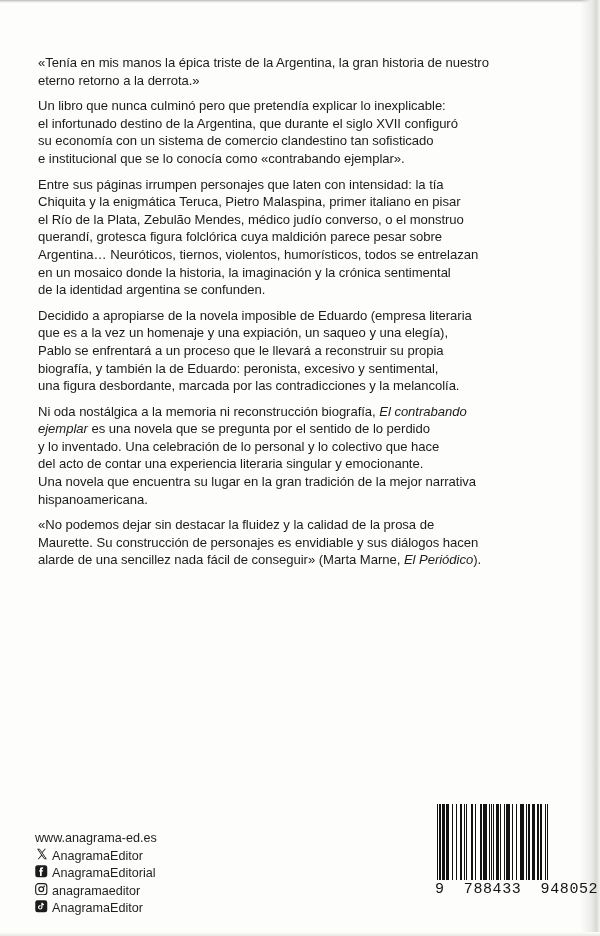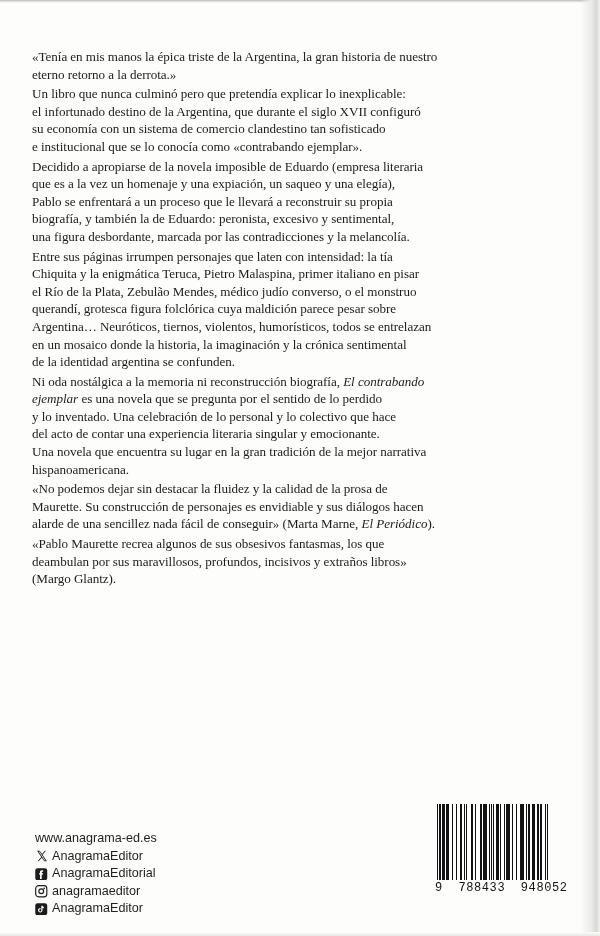--- a/index.html
+++ b/index.html
@@ -42,40 +42,38 @@
     position: absolute;
     left: 30px;
     top: 46px;
     width: 545px;
     font-size: 13.1px;
     line-height: 17.6px;
     color: #1c1c1c;
     letter-spacing: -0.05px;
   }
   #blurb p {
-    margin: 2px;
+    margin: 8px;
     white-space: pre-wrap;
-    font-family: Liberation Serif, serif;
   }
   #blurb em {
     font-style: italic;
   }
 
   
   #footer-links {
     position: absolute;
     left: 35px;
     top: 830px;
     font-size: 12.6px;
     line-height: 17.5px;
     color: #1f1f1f;
   }
   .link-row {
     display: flex;
-    align-items: center;
     height: 17.5px;
   }
   .link-row .label {
     white-space: nowrap;
   }
   .social-icon {
     display: inline-flex;
     align-items: center;
     justify-content: center;
     width: 13px;
@@ -99,21 +97,21 @@
     align-items: stretch;
     margin-left: 3px;
   }
   #barcode-bars i {
     display: block;
     height: 100%;
   }
   #barcode-digits {
     margin-top: 1px;
     font-family: "Liberation Mono", monospace;
-    font-size: 12px;
+    font-size: 15px;
     letter-spacing: 0.6px;
     color: #141414;
     white-space: pre;
     margin-left: 1px;
   }
 </style>
 </head>
 <body>
 
 <div id="page">
@@ -122,47 +120,44 @@
   <div class="scan-edge-right"></div>
   <div class="scan-edge-bottom"></div>
 
   <div id="blurb">
     <p>«Tenía en mis manos la épica triste de la Argentina, la gran historia de nuestro
 eterno retorno a la derrota.»</p>
     <p>Un libro que nunca culminó pero que pretendía explicar lo inexplicable:
 el infortunado destino de la Argentina, que durante el siglo XVII configuró
 su economía con un sistema de comercio clandestino tan sofisticado
 e institucional que se lo conocía como «contrabando ejemplar».</p>
-    <p>Decidido a apropiarse de la novela imposible de Eduardo (empresa literaria
-que es a la vez un homenaje y una expiación, un saqueo y una elegía),
-Pablo se enfrentará a un proceso que le llevará a reconstruir su propia
-biografía, y también la de Eduardo: peronista, excesivo y sentimental,
-una figura desbordante, marcada por las contradicciones y la melancolía.</p>
     <p>Entre sus páginas irrumpen personajes que laten con intensidad: la tía
 Chiquita y la enigmática Teruca, Pietro Malaspina, primer italiano en pisar
 el Río de la Plata, Zebulão Mendes, médico judío converso, o el monstruo
 querandí, grotesca figura folclórica cuya maldición parece pesar sobre
 Argentina… Neuróticos, tiernos, violentos, humorísticos, todos se entrelazan
 en un mosaico donde la historia, la imaginación y la crónica sentimental
 de la identidad argentina se confunden.</p>
+    <p>Decidido a apropiarse de la novela imposible de Eduardo (empresa literaria
+que es a la vez un homenaje y una expiación, un saqueo y una elegía),
+Pablo se enfrentará a un proceso que le llevará a reconstruir su propia
+biografía, y también la de Eduardo: peronista, excesivo y sentimental,
+una figura desbordante, marcada por las contradicciones y la melancolía.</p>
 
     <p><span>Ni oda nostálgica a la memoria ni reconstrucción biografía, </span><em>El contrabando
 ejemplar</em><span> es una novela que se pregunta por el sentido de lo perdido
 y lo inventado. Una celebración de lo personal y lo colectivo que hace
 del acto de contar una experiencia literaria singular y emocionante.
 Una novela que encuentra su lugar en la gran tradición de la mejor narrativa
 hispanoamericana.</span></p>
 
     <p><span>«No podemos dejar sin destacar la fluidez y la calidad de la prosa de
 Maurette. Su construcción de personajes es envidiable y sus diálogos hacen
 alarde de una sencillez nada fácil de conseguir» (Marta Marne, </span><em>El Periódico</em><span>).</span></p>
 
-    <p>«Pablo Maurette recrea algunos de sus obsesivos fantasmas, los que
-deambulan por sus maravillosos, profundos, incisivos y extraños libros»
-(Margo Glantz).</p>
   </div>
 
   <div id="footer-links">
 
     <div class="link-row">
       <span class="label">www.anagrama-ed.es</span>
     </div>
 
     <div class="link-row">
       <span class="social-icon">

